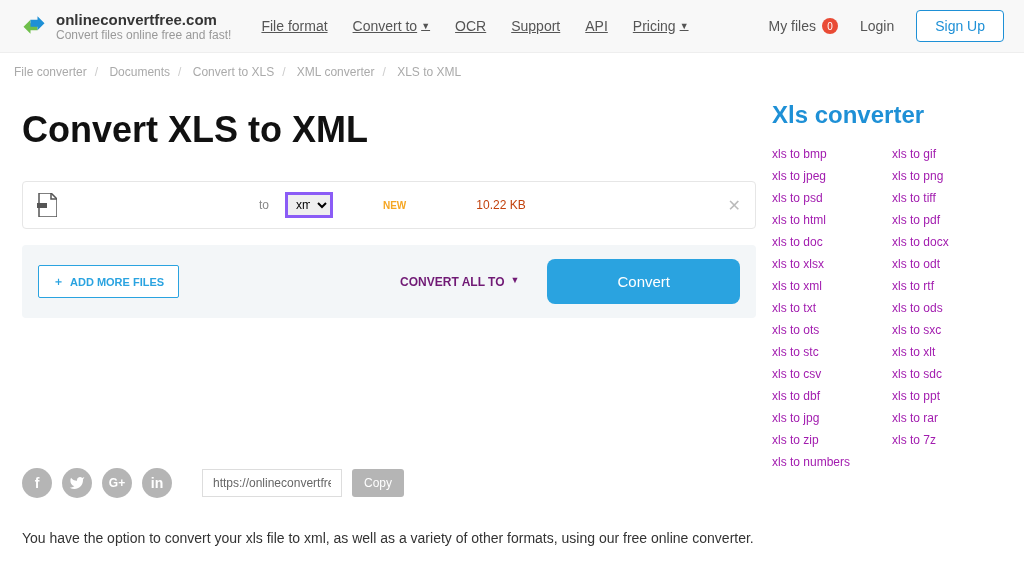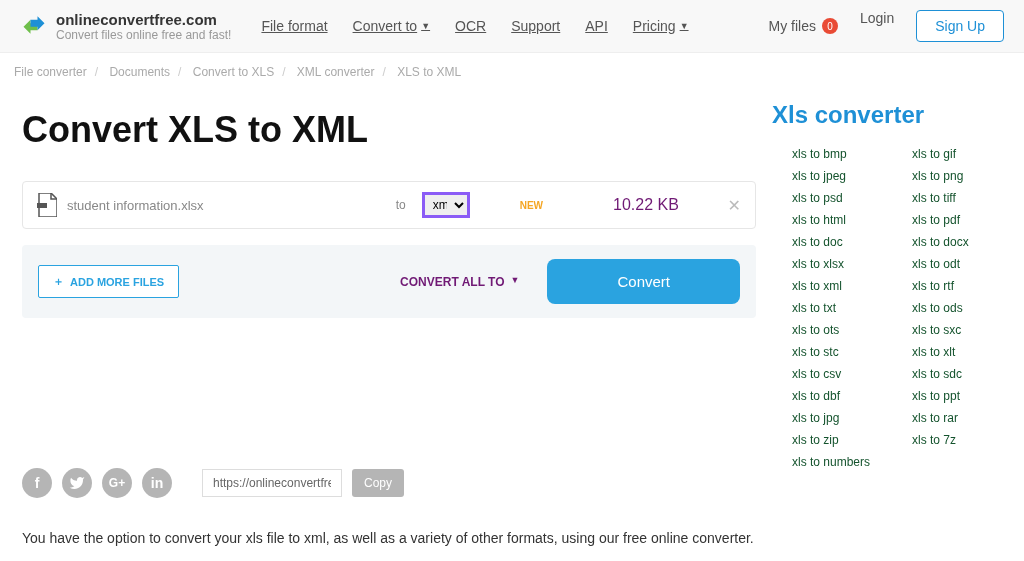--- a/index.html
+++ b/index.html
@@ -7,52 +7,52 @@
 .header { background: #f8f8f8; border-bottom: 1px solid #eee; display: flex; align-items: center; padding: 10px 20px; justify-content: space-between; }
 .header-left { display: flex; align-items: center; }
 .logo-block { display: flex; align-items: flex-start; margin-right: 30px; }
 .logo-icon { width: 28px; height: 28px; margin-right: 8px; position: relative; }
 .logo-icon svg { width: 28px; height: 28px; }
 .logo-text { display: flex; flex-direction: column; }
 .logo-title { font-weight: 700; font-size: 15px; color: #353535; }
 .logo-sub { font-size: 12px; color: #999; }
 .nav { display: flex; gap: 25px; }
 .nav-item { color: #555; font-size: 14px; cursor: pointer; display: flex; align-items: center; gap: 4px; text-decoration: underline; }
-.header-right { display: flex; gap: 22px; }
+.header-right { display: flex; align-items: center; gap: 22px; }
 .myfiles { color: #555; font-size: 14px; cursor: pointer; display: flex; align-items: center; gap: 6px; }
 .badge { background: #e94b35; color: #fff; border-radius: 50%; width: 16px; height: 16px; display: inline-flex; align-items: center; justify-content: center; font-size: 10px; }
 .login { color: #555; font-size: 14px; cursor: pointer; }
 .signup { border: 1px solid #1e90d6; color: #1e90d6; padding: 7px 18px; border-radius: 4px; cursor: pointer; font-size: 14px; background: #fff; }
 .breadcrumb { padding: 12px 14px; font-size: 12px; color: #aaa; }
 .breadcrumb span { color: #aaa; }
 .breadcrumb .sep { margin: 0 8px; color: #ccc; }
 .main { display: flex; padding: 0 22px; gap: 16px; }
 .left-col { flex: 1; }
 .page-title { font-size: 36px; font-weight: 800; color: #111; margin: 18px 0 30px; }
 .file-row { border: 1px solid #e6e6e6; border-radius: 4px; display: flex; align-items: center; padding: 10px 14px; gap: 10px; }
 .file-icon { width: 20px; height: 24px; }
 .file-name { color: #888; font-size: 13px; flex-shrink: 0; min-width: 280px; }
 .to-label { color: #888; font-size: 12px; margin-left: auto; margin-right: 6px; }
 .format-select { border: 3px solid #8b5cf6; font-size: 12px; padding: 2px 4px; width: 48px; height: 26px; }
 .file-status { color: #f5a623; font-size: 10px; font-weight: 700; margin-left: 40px; }
-.file-size { color: #701a75; font-size: 16px; margin-left: 60px; }
+.file-size { color: #c2410c; font-size: 12px; margin-left: 60px; }
 .file-close { margin-left: auto; color: #bbb; cursor: pointer; font-size: 16px; }
 .action-row { background: #f3f6f8; border-radius: 4px; display: flex; align-items: center; padding: 14px 16px; margin-top: 16px; gap: 14px; }
 .add-more { border: 1px solid #2aa3e0; color: #2aa3e0; background: #fff; padding: 8px 14px; font-size: 11px; font-weight: 600; cursor: pointer; border-radius: 2px; display: flex; align-items: center; gap: 6px; }
 .convert-all { margin-left: auto; color: #701a75; font-size: 12px; font-weight: 600; cursor: pointer; display: flex; gap: 6px; }
 .convert-btn { background: #2aa3e0; color: #fff; border: none; padding: 14px 70px; font-size: 15px; font-weight: 500; border-radius: 8px; cursor: pointer; margin-left: 14px; }
 .share-row { display: flex; align-items: center; gap: 10px; margin-top: 150px; }
 .social-icon { width: 30px; height: 30px; border-radius: 50%; background: #b5b5b5; display: flex; align-items: center; justify-content: center; color: #fff; cursor: pointer; font-weight: 700; font-size: 14px; }
 .share-url { border: 1px solid #ddd; padding: 6px 10px; font-size: 12px; width: 140px; color: #666; margin-left: 20px; }
 .copy-btn { background: #b5b5b5; color: #fff; border: none; padding: 7px 12px; font-size: 12px; border-radius: 3px; cursor: pointer; }
 .desc { font-size: 14px; color: #333; margin-top: 30px; line-height: 1.5; }
 .right-col { width: 230px; padding-top: 10px; }
 .side-title { color: #1e90d6; font-size: 24px; font-weight: 700; margin-bottom: 18px; }
 .link-grid { display: grid; grid-template-columns: 1fr 1fr; row-gap: 8px; column-gap: 10px; }
-.link-grid a { color: #14532d; font-size: 12px; text-decoration: none; cursor: pointer; margin-left: 20px; }
+.link-grid a { color: #a21caf; font-size: 12px; text-decoration: none; cursor: pointer; }
 .chev { font-size: 9px; }
 </style>
 </head>
 <body>
 
 <div class="header">
   <div class="header-left">
     <div class="logo-block">
       <div class="logo-icon">
         <svg viewBox="0 0 32 32">
@@ -103,21 +103,20 @@
     <h1 class="page-title">Convert XLS to XML</h1>
 
     <div class="file-row">
       <span class="file-icon">
         <svg viewBox="0 0 20 24">
             <path d="M2 0 L14 0 L20 6 L20 24 L2 24 Z" fill="none" stroke="#555" stroke-width="1.5"></path>
             <path d="M14 0 L14 6 L20 6" fill="none" stroke="#555" stroke-width="1.5"></path>
             <rect x="0" y="10" width="10" height="5" fill="#555"></rect>
           </svg>
       </span>
-      <span class="file-name">student information.xlsx</span>
       <span class="to-label">to</span>
       <select class="format-select"><option>xml</option></select>
       <span class="file-status">NEW</span>
       <span class="file-size">10.22 KB</span>
       <span class="file-close">✕</span>
     </div>
 
     <div class="action-row">
       <button class="add-more">
         <span>＋</span>

